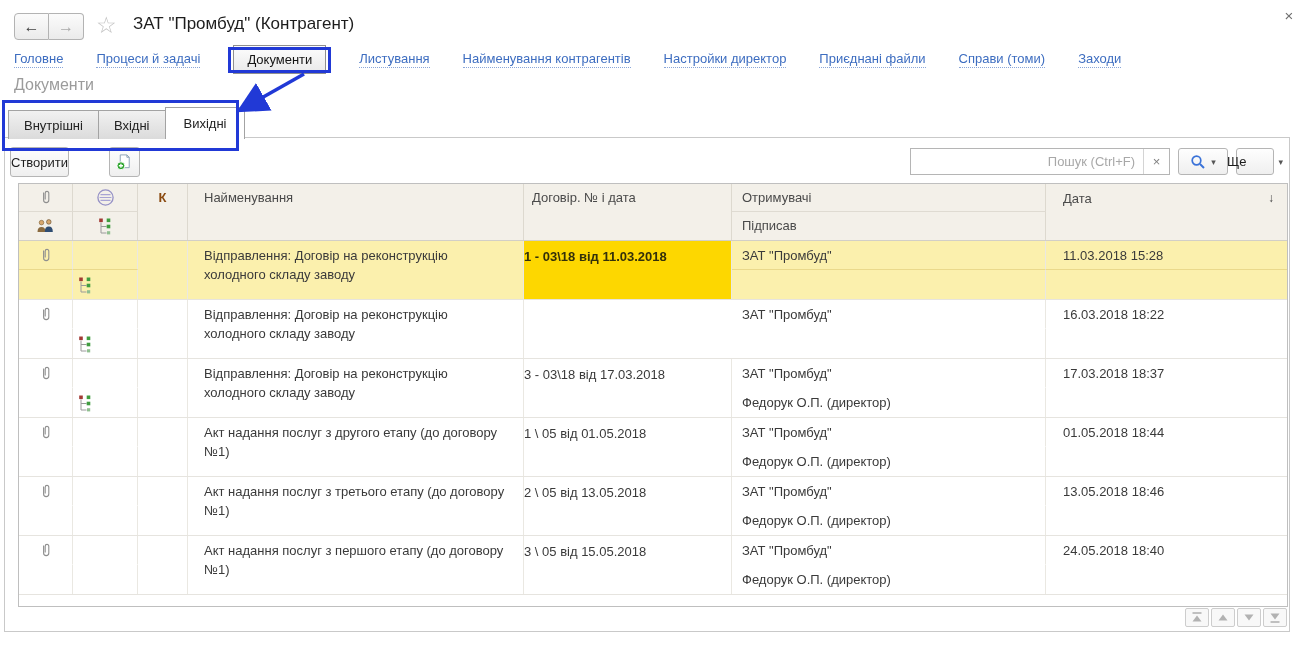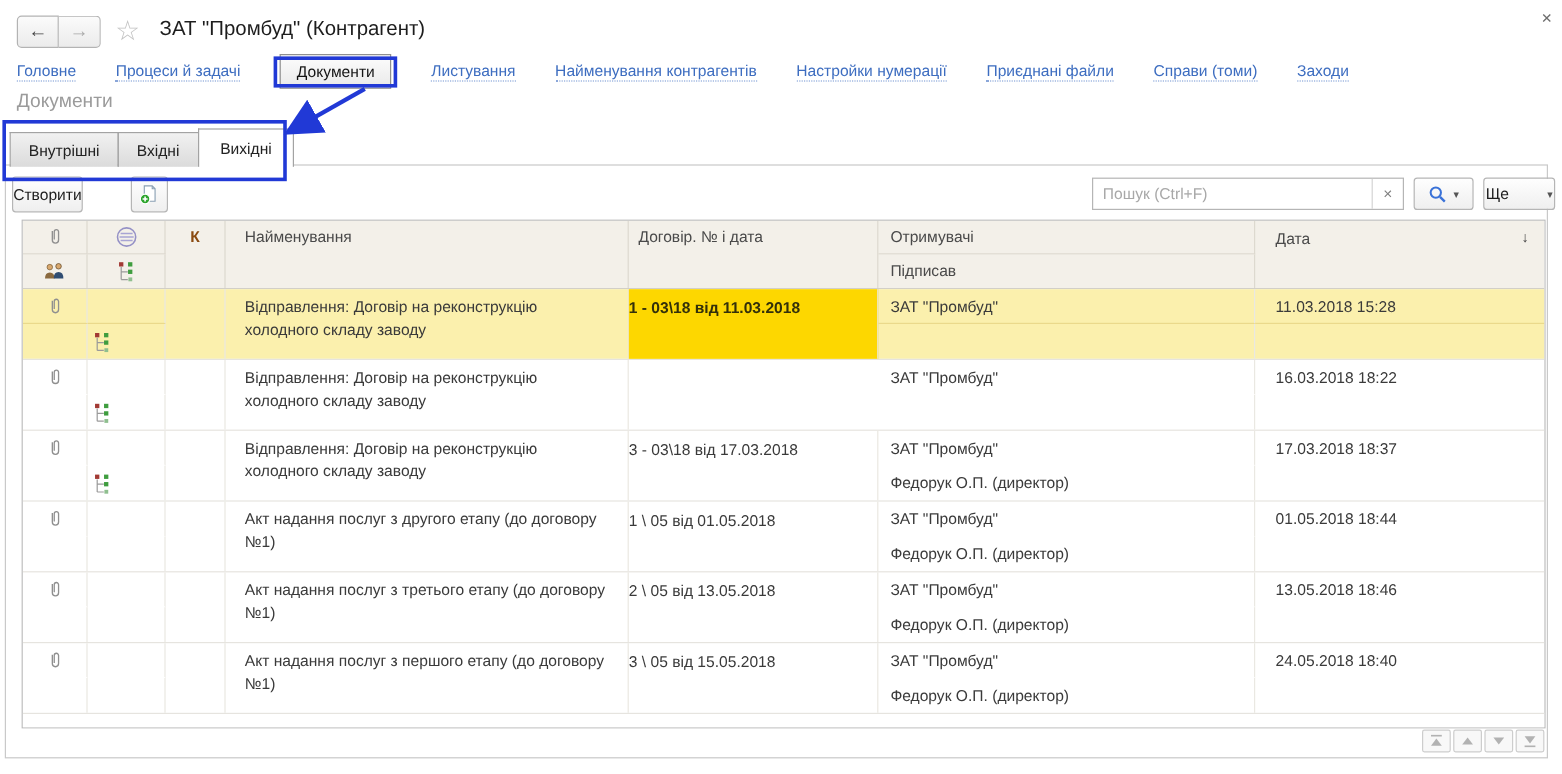--- a/index.html
+++ b/index.html
@@ -40,25 +40,25 @@
   .groupbox{position:absolute;left:4px;top:137px;width:1286px;height:495px;border:1px solid #c9c9c9;box-sizing:border-box;background:#fff;}
 
   
   .btn{border:1px solid #b5b5b5;border-radius:3px;background:linear-gradient(#fefefe,#efefef);
     display:flex;align-items:center;justify-content:center;gap:5px;box-sizing:border-box;font-size:13px;color:#1d1d1d;cursor:pointer;}
   .btn-create{position:absolute;left:10px;top:147px;height:30px;padding:0 0;}
   .btn-createfrom{position:absolute;left:109px;top:147px;width:31px;height:30px;}
   .searchwrap{position:absolute;left:910px;top:148px;width:260px;height:27px;border:1px solid #b5b5b5;
     box-sizing:border-box;background:#fff;display:flex;}
   .searchwrap input{flex:1;border:none;outline:none;padding:0 8px;font-family:"Liberation Sans",sans-serif;
-    font-size:13px;color:#0f766e;background:transparent;}
+    font-size:13px;color:#0f766e;background:transparent;text-align:right;}
   .searchwrap input::placeholder{color:#a8a8a8;}
   .clearbtn{width:25px;border-left:1px solid #d4d4d4;display:flex;align-items:center;justify-content:center;color:#808080;cursor:pointer;}
   .btn-loupe{position:absolute;left:1178px;top:148px;width:50px;height:27px;}
-  .btn-more{position:absolute;left:1236px;top:148px;width:60px;height:27px;gap:32px;}
+  .btn-more{position:absolute;left:1236px;top:148px;width:38px;height:27px;gap:32px;}
   .caret{font-size:9px;color:#555;}
 
   
   .tablewrap{position:absolute;left:18px;top:183px;width:1268px;height:422px;border:1px solid #bfbfbf;
     overflow:hidden;background:#fff;--cols:54px 65px 50px 336px 208px 314px 241px;}
   .thead{display:grid;grid-template-columns:var(--cols);grid-template-rows:28px 28px;height:57px;
     box-sizing:border-box;background:#f3f0e9;border-bottom:1px solid #d2cfc7;color:#4a4a4a;}
   .trow{display:grid;grid-template-columns:var(--cols);grid-template-rows:29px 29px;height:58px;}
   .trow + .trow{border-top:1px solid #e6e4df;}
   .cell{box-sizing:border-box;overflow:hidden;}
@@ -110,21 +110,21 @@
 
   <div class="navrow">
     <span class="navlink">Головне</span>
     <span class="navlink">Процеси й задачі</span>
     <span class="navbtn-wrap">
       <span class="navbtn">Документи</span>
       <span class="ann-box1"></span>
     </span>
     <span class="navlink">Листування</span>
     <span class="navlink">Найменування контрагентів</span>
-    <span class="navlink">Настройки нумерації</span>
+    <span class="navlink">Настройки директор</span>
     <span class="navlink">Приєднані файли</span>
     <span class="navlink">Справи (томи)</span>
     <span class="navlink">Заходи</span>
   </div>
 
   <div class="sec-title">Документи</div>
 
   <div class="tabs">
     <div class="tab">Внутрішні</div>
     <div class="tab">Вхідні</div>

